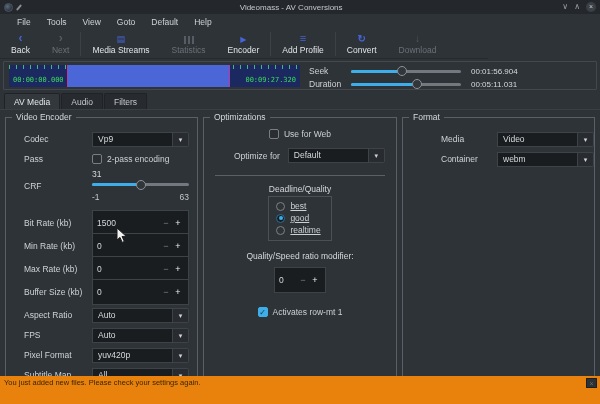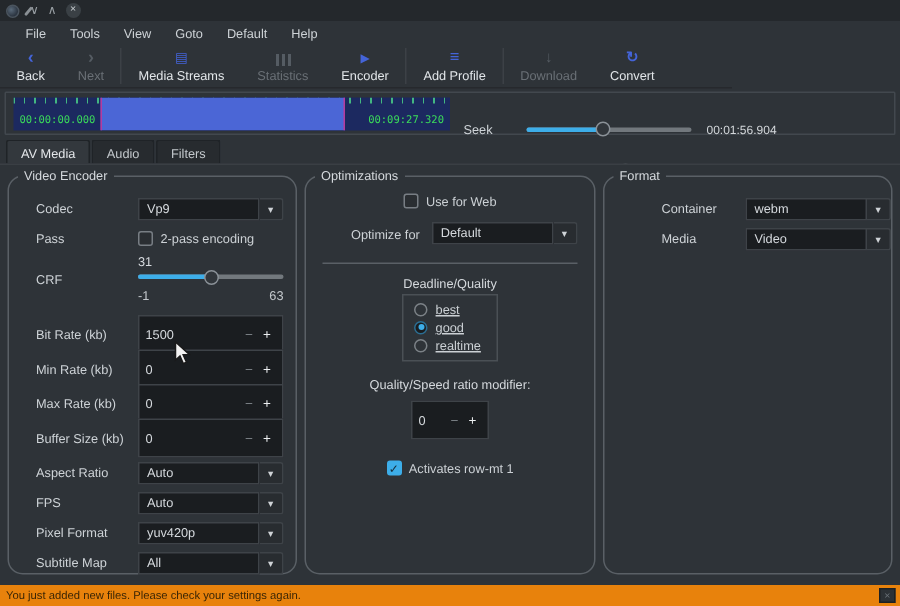--- a/index.html
+++ b/index.html
@@ -52,21 +52,21 @@
   .ruler { position:absolute; left:5px; top:3px; width:291px; height:22px;
     background:#1c2960; overflow:hidden; }
   .ruler::before { content:""; position:absolute; top:0; left:0; right:0; height:4px;
     background:repeating-linear-gradient(to right, rgba(80,230,140,.75) 0 1px, transparent 1px 7px); }
   .ruler-sel { position:absolute; top:0; bottom:0; left:20%; width:56%;
     background:#4b66d6; border-left:1px solid #b73a9e; border-right:1px solid #b73a9e; }
   .ruler-time { position:absolute; bottom:3px; font-family:"DejaVu Sans Mono", monospace;
     font-size:7px; color:#3bdc5a; }
   .ruler-time.start { left:4px; } .ruler-time.end { right:4px; }
   .tl-sliders { position:absolute; left:305px; top:2px; right:4px; }
-  .tl-row { display:flex; align-items:center; height:12px; margin-top:16px; }
+  .tl-row { display:flex; align-items:center; height:12px; margin-top:1px; }
   .tl-lbl { width:42px; color:#ced3d7; }
   .slider { position:relative; width:110px; height:11px; margin-right:10px; }
   .slider .track { position:absolute; top:4px; left:0; right:0; height:3px;
     border-radius:2px; background:#72787d; }
   .slider .fill { position:absolute; top:4px; left:0; height:3px;
     border-radius:2px; background:#3daee9; }
   .slider .handle { position:absolute; top:0.5px; width:10px; height:10px; margin-left:-5px;
     border-radius:50%; background:#31363b; border:1px solid #8b9298; }
   .tl-val { color:#d4d8db; font-size:8px; }
 
@@ -74,21 +74,21 @@
   .tabbar { position:absolute; top:92px; left:0; width:600px; height:17px;
     display:flex; align-items:flex-end; padding-left:4px; }
   .tab { padding:3px 9px 2px; background:#272b2f; border:1px solid #1f2327;
     border-bottom:none; color:#c3c8cc; margin-right:1px; border-radius:2px 2px 0 0; }
   .tab.active { background:#33383d; color:#e4e7ea; }
 
   
   .content { position:absolute; top:109px; left:0; width:600px; height:278px;
     background:#2e3338; border-top:1px solid #3a3f44; }
   .fieldset { position:absolute; top:7px; bottom:4px; border:1px solid #5a6066;
-    border-radius:10px; }
+    border-radius:0; }
   .legend { position:absolute; top:-6px; left:6px; background:#2e3338;
     padding:0 4px; color:#d6dade; }
   .fs-video { left:5px;  width:193px; }
   .fs-opt   { left:203px; width:194px; }
   .fs-fmt   { left:402px; width:193px; }
 
   .row { display:flex; align-items:center; height:20px; padding-left:18px; }
   .lbl { width:68px; color:#ced3d7; }
 
   .combo { display:flex; height:15px; }
@@ -134,37 +134,38 @@
   .radio { width:9px; height:9px; border-radius:50%; border:1px solid #7c8287;
     margin-right:5px; position:relative; flex:none; }
   .radio.sel { border-color:#2b6e93; background:#1a1d20; }
   .radio.sel::before { content:""; position:absolute; inset:1.5px; border-radius:50%;
     background:#3daee9; }
   .opt-qs-lbl { margin-top:10px; color:#d6dade; }
   .opt-spin { margin-top:6px; width:52px; }
   .opt-mtrow { margin-top:14px; display:flex; align-items:center; }
 
   
-  .statusbar { position:absolute; left:0; bottom:0; width:600px; height:14px;
+  .statusbar { position:absolute; left:0; bottom:0; width:600px; height:28px;
     background:#e8820c; color:#3a2505; font-size:7.5px; line-height:14px;
     padding-left:4px; }
   .status-close { position:absolute; right:3px; top:2px; width:11px; height:10px;
     background:#2c3136; border:1px solid #1d2023; color:#6a7076; font-size:7px;
     line-height:9px; text-align:center; }
   .status-close::before { content:"×"; }
 
   
   .cursor { position:absolute; left:116px; top:227px; z-index:99; }
 </style>
 </head>
 <body>
 
 <div class="titlebar" data-name="title-bar">
   <div class="app-icon" data-name="app-logo-icon"></div>
   <div class="pin-icon" data-name="pin-icon"></div>
+  <div class="tb-title" data-name="window-title">Videomass - AV Conversions</div>
   <div class="winbtns">
     <span class="winbtn" data-name="minimize-icon">∨</span>
     <span class="winbtn" data-name="maximize-icon">∧</span>
     <span class="winclose" data-name="close-icon">×</span>
   </div>
 </div>
 
 <div class="menubar" data-name="menu-bar">
   <span class="menu-item" data-name="menu-file">File</span>
   <span class="menu-item" data-name="menu-tools">Tools</span>
@@ -195,27 +196,27 @@
   <div class="titem" data-name="playback-button">
     <span class="ticon" data-name="playback-icon"></span>
     <span class="tlabel">Encoder</span>
   </div>
   <div class="tsep" data-name="toolbar-separator"></div>
   <div class="titem" data-name="add-profile-button">
     <span class="ticon" data-name="add-profile-icon"></span>
     <span class="tlabel">Add Profile</span>
   </div>
   <div class="tsep" data-name="toolbar-separator"></div>
+  <div class="titem" data-name="convert-button">
+    <span class="ticon" data-name="convert-icon"></span>
+    <span class="tlabel">Convert</span>
+  </div>
   <div class="titem disabled" data-name="download-button">
     <span class="ticon" data-name="download-icon"></span>
     <span class="tlabel">Download</span>
-  </div>
-  <div class="titem" data-name="convert-button">
-    <span class="ticon" data-name="convert-icon"></span>
-    <span class="tlabel">Convert</span>
   </div>
 </div>
 
 <div class="timeline" data-name="timeline-panel">
   <div class="ruler" data-name="timeline-ruler">
     <div class="ruler-sel" data-name="timeline-selection"></div>
     <span class="ruler-time start" data-name="timeline-start-time">00:00:00.000</span>
     <span class="ruler-time end" data-name="timeline-end-time">00:09:27.320</span>
   </div>
   <div class="tl-sliders">
@@ -383,33 +384,33 @@
     <div class="opt-mtrow">
       <span class="checkbox checked" data-name="row-mt-checkbox"></span>
       <span data-name="row-mt-label">Activates row-mt 1</span>
     </div>
   </div>
 
   <div class="fieldset fs-fmt" data-name="format-group">
     <span class="legend" data-name="format-legend">Format</span>
     <div style="height:11px"></div>
     <div class="row" style="padding-left:38px">
+      <span class="lbl" style="width:60px" data-name="media-label">Media</span>
+      <div class="combo" data-name="media-select">
+        <span class="combo-val" data-name="media-value">Video</span>
+        <span class="combo-btn" data-name="dropdown-arrow-icon"></span>
+      </div>
+    </div>
+    <div class="row" style="padding-left:38px">
       <span class="lbl" style="width:60px" data-name="container-label">Container</span>
       <div class="combo" data-name="container-select">
         <span class="combo-val" data-name="container-value">webm</span>
         <span class="combo-btn" data-name="dropdown-arrow-icon"></span>
       </div>
     </div>
-    <div class="row" style="padding-left:38px">
-      <span class="lbl" style="width:60px" data-name="media-label">Media</span>
-      <div class="combo" data-name="media-select">
-        <span class="combo-val" data-name="media-value">Video</span>
-        <span class="combo-btn" data-name="dropdown-arrow-icon"></span>
-      </div>
-    </div>
   </div>
 </div>
 
 <div class="statusbar" data-name="status-bar">
   <span data-name="status-message">You just added new files. Please check your settings again.</span>
   <span class="status-close" data-name="status-close-icon"></span>
 </div>
 
 <svg class="cursor" data-name="mouse-cursor" width="12" height="17" viewBox="0 0 12 17">
   <polygon points="1,1 1,13 4,10.4 6.2,15.4 8.3,14.4 6.1,9.5 10.2,9.3" fill="#f2f2f2" stroke="#1a1a1a" stroke-width="1"></polygon>

